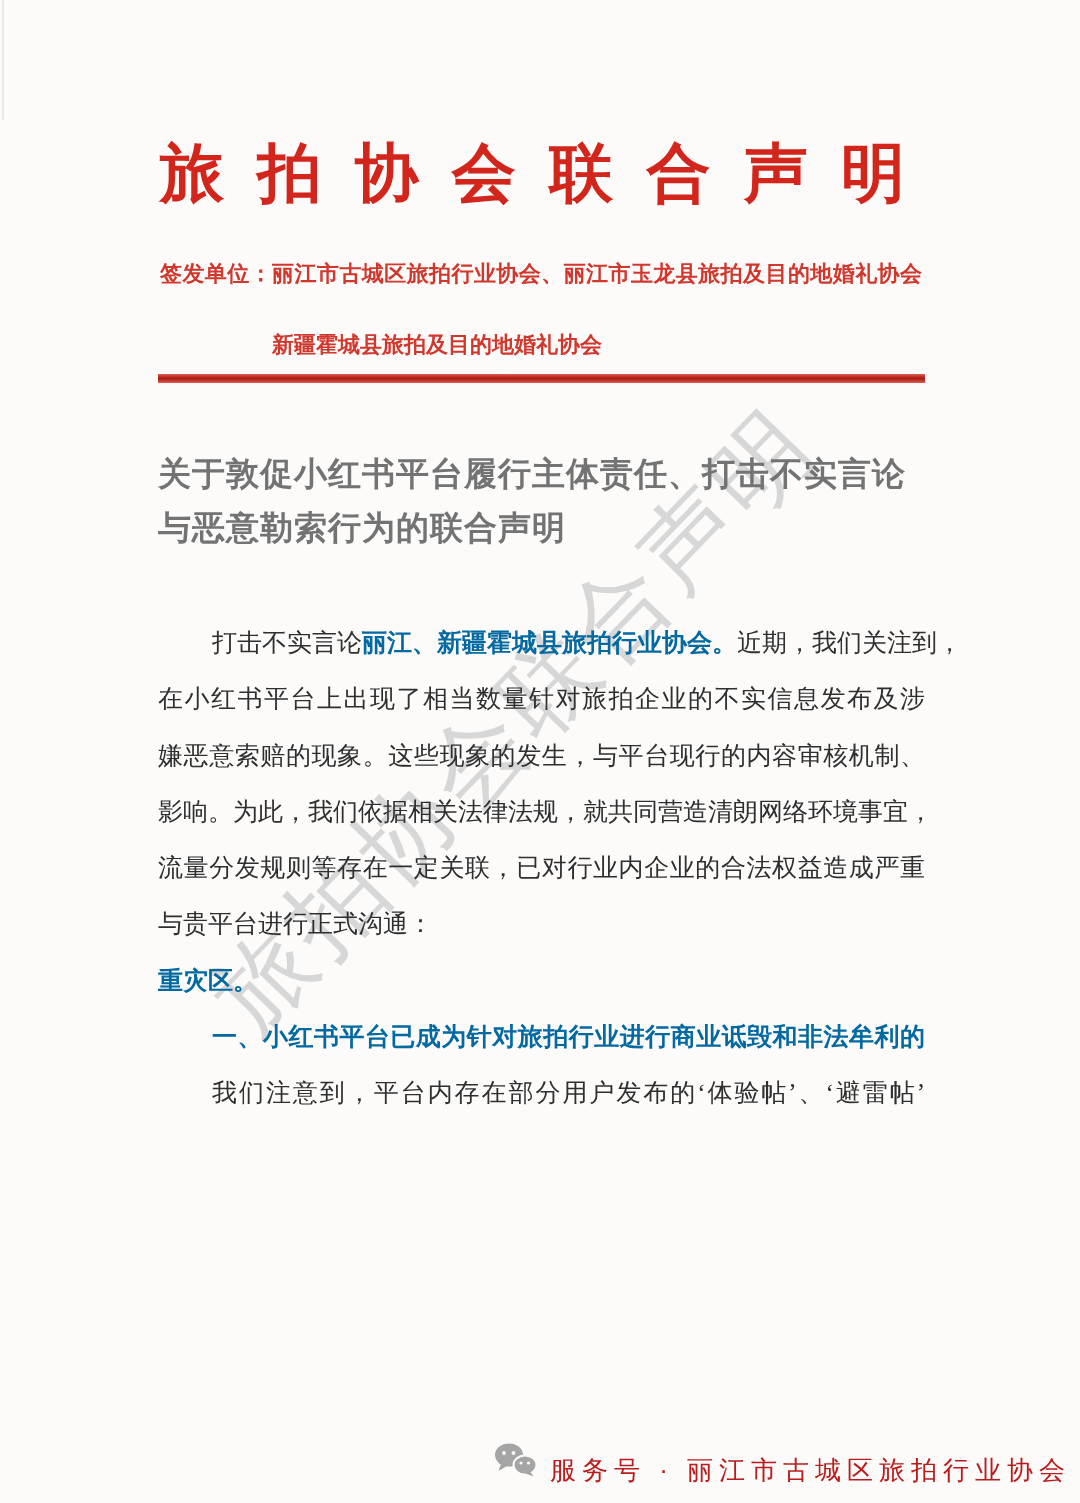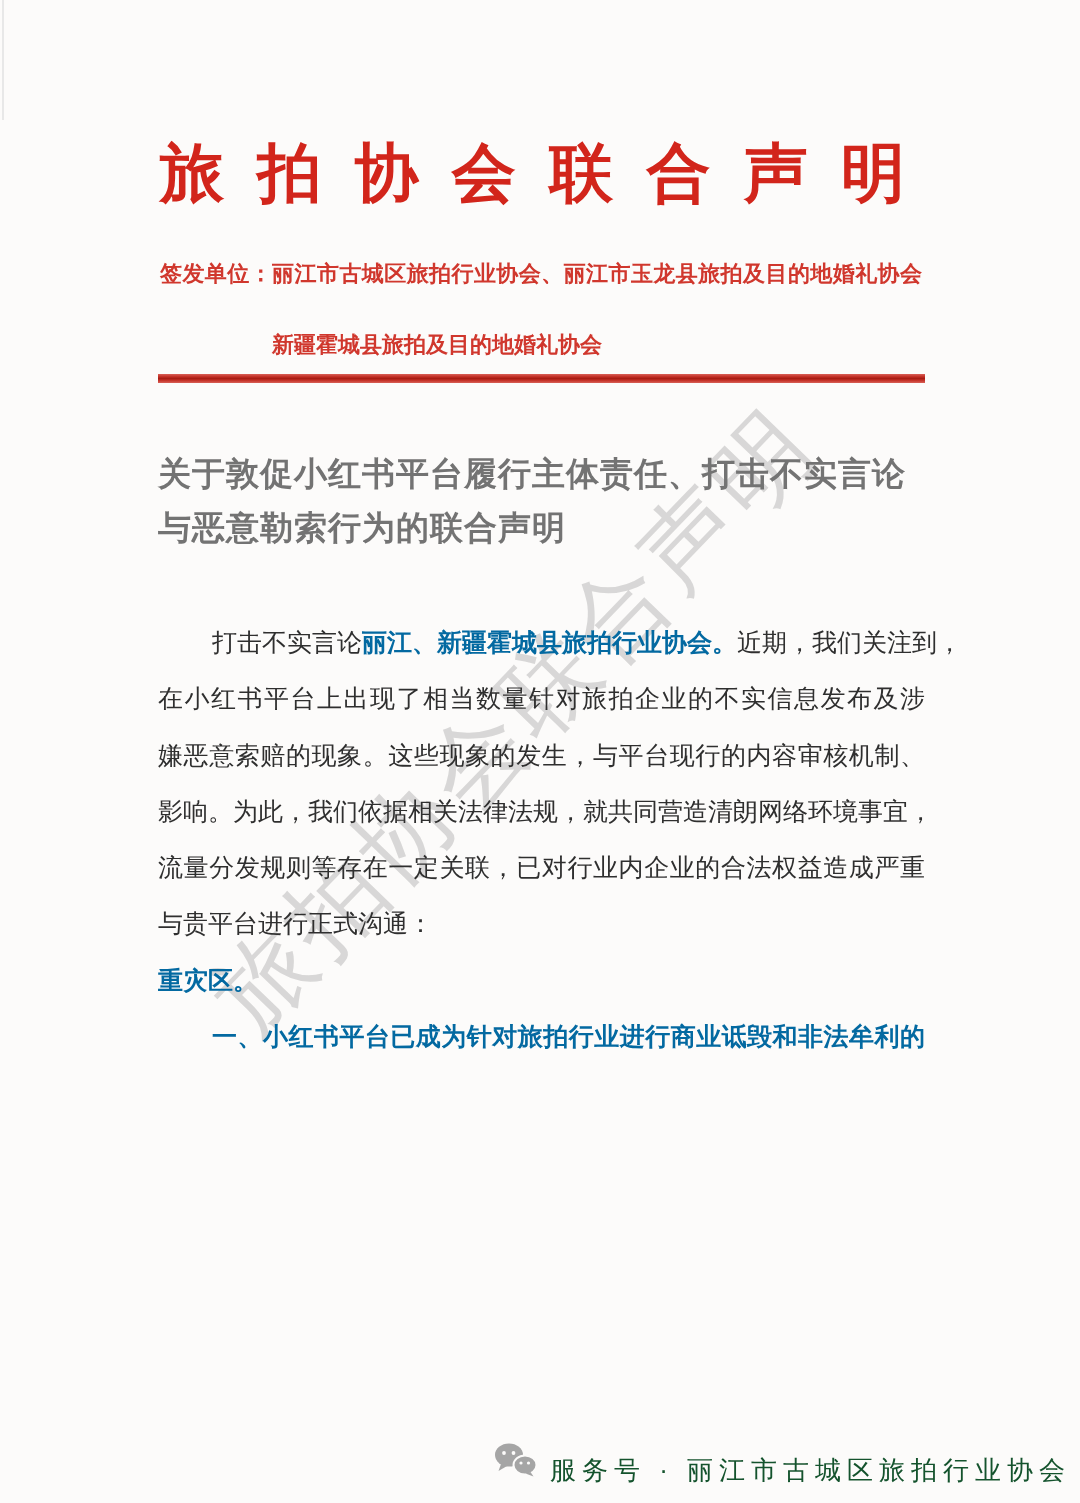--- a/index.html
+++ b/index.html
@@ -63,21 +63,21 @@
   }
   .bline.short{text-align-last:left;}
   .bline.indent{padding-left:54px;}
   .bline .b{font-weight:700;color:#0369a1;}
   
   .footer{
     position:absolute;left:494px;top:1438px;height:44px;
     display:flex;align-items:center;gap:12px;z-index:1;
   }
   .footer-label{
-    color:#14532d;font-size:26px;letter-spacing:6px;white-space:nowrap;
+    color:#b91c1c;font-size:26px;letter-spacing:6px;white-space:nowrap;
     font-family:"Liberation Sans","DejaVu Sans",sans-serif;
     margin-top:20px;
   }
   .wechat-icon{display:block;}
 </style>
 </head>
 <body>
 
 <div class="page">
   <div class="edge-line"></div>
@@ -99,20 +99,21 @@
 
     <div class="body-text" id="body">
         <div class="bline indent"><span>打击不实言论</span><span class="b">丽江、新疆霍城县旅拍行业协会。</span><span>近期，我们关注到，</span></div>
         <div class="bline"><span>在小红书平台上出现了相当数量针对旅拍企业的不实信息发布及涉</span></div>
         <div class="bline"><span>嫌恶意索赔的现象。这些现象的发生，与平台现行的内容审核机制、</span></div>
         <div class="bline"><span>影响。为此，我们依据相关法律法规，就共同营造清朗网络环境事宜，</span></div>
         <div class="bline"><span>流量分发规则等存在一定关联，已对行业内企业的合法权益造成严重</span></div>
         <div class="bline short"><span>与贵平台进行正式沟通：</span></div>
         <div class="bline short"><span class="b">重灾区。</span></div>
         <div class="bline indent"><span class="b">一、小红书平台已成为针对旅拍行业进行商业诋毁和非法牟利的</span></div>
+        <div class="bline indent"><span>我们注意到，平台内存在部分用户发布的‘体验帖’、‘避雷帖’</span></div>
       </div>
 
     <div class="footer">
       <svg class="wechat-icon" width="44" height="34" viewBox="0 0 44 34" xmlns="http://www.w3.org/2000/svg">
         <ellipse cx="15" cy="12" rx="14" ry="11.5" fill="#a5a5a5"></ellipse>
         <path d="M7 21 L4.5 28 L13 23 Z" fill="#a5a5a5"></path>
         <circle cx="10" cy="10" r="1.9" fill="#fcfbfa"></circle>
         <circle cx="19.5" cy="10" r="1.9" fill="#fcfbfa"></circle>
         <ellipse cx="31" cy="22" rx="11.5" ry="9.5" fill="#a5a5a5" stroke="#fcfbfa" stroke-width="2"></ellipse>
         <path d="M36.5 29 L39.5 33.5 L31.5 30.5 Z" fill="#a5a5a5"></path>

